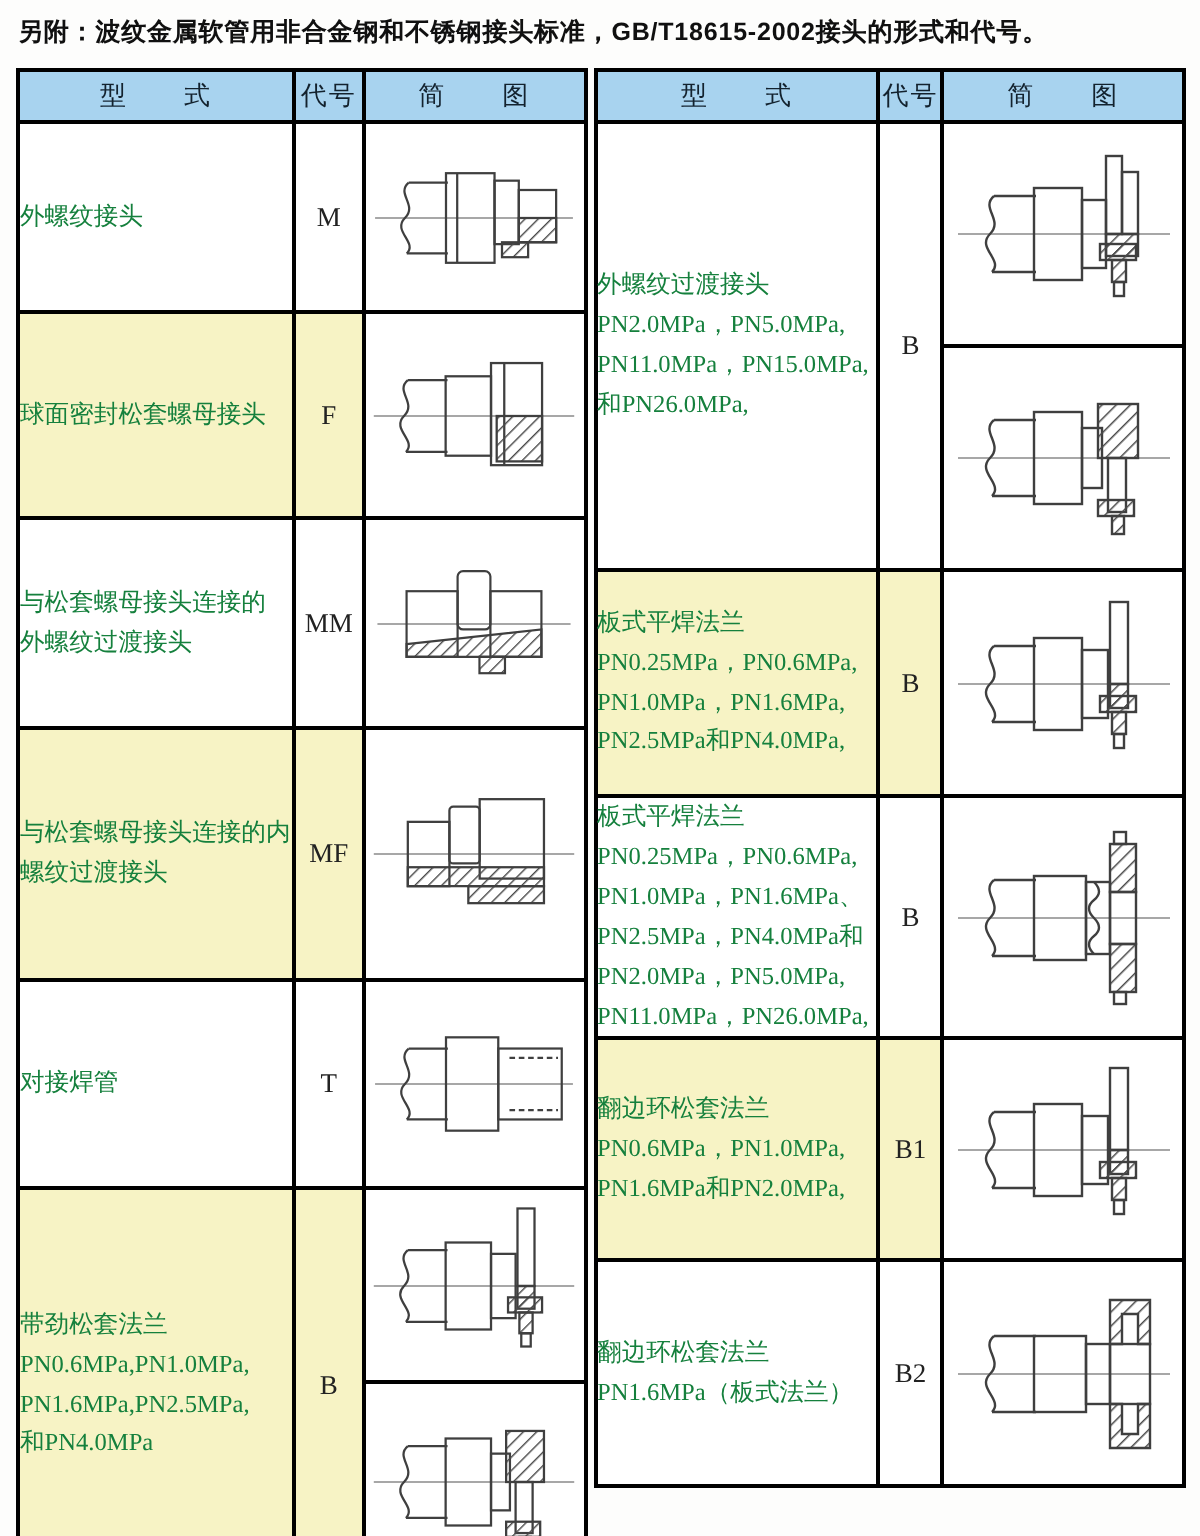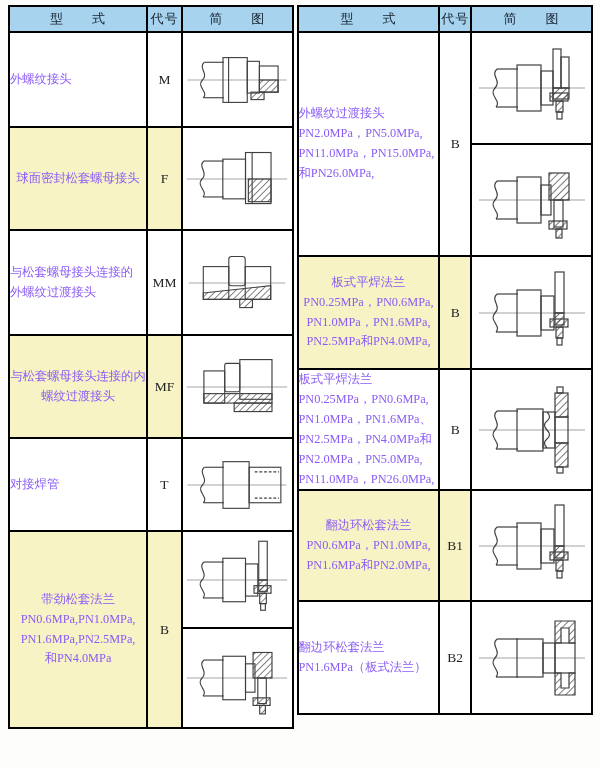--- a/index.html
+++ b/index.html
@@ -17,24 +17,24 @@
   .tables{display:flex;gap:3px;align-items:flex-start;}
   table.conn{border-collapse:collapse;table-layout:fixed;background:#fff;}
   table.conn td, table.conn th{border:2px solid #000;padding:0;vertical-align:middle;box-sizing:border-box;}
   th.colhead{
     background:var(--head-bg,#a8d3ef);
     font-weight:normal;font-size:13px;height:26px;color:#13222e;
     letter-spacing:1px;
   }
   td.type{
     padding:4px 4px 4px 8px;font-size:12.3px;line-height:1.62;
-    white-space:pre-line;color:#8b5cf6;
+    white-space:pre-line;color:#15803d;
   }
   td.code{text-align:center;font-size:13.5px;color:#222;}
-  .hl{background:var(--hl-bg,#f7f3c5);text-align:center;}
+  .hl{background:var(--hl-bg,#f7f3c5);}
   td.diag-cell{background:#fff;text-align:center;vertical-align:middle;}
   svg.diag{display:inline-block;vertical-align:middle;}
   .defs-holder{position:absolute;width:0;height:0;overflow:hidden;}
 </style>
 </head>
 <body>
 
 <svg class="defs-holder" aria-hidden="true">
   <defs>
     <pattern id="hatch" patternUnits="userSpaceOnUse" width="5" height="5" patternTransform="rotate(45)">
@@ -153,20 +153,21 @@
       <rect x="40" y="26" width="26" height="38"></rect>
       <rect x="66" y="30" width="12" height="30"></rect>
       <rect x="78" y="30" width="20" height="30"></rect>
       <polygon points="78,8 98,8 98,30 92,30 92,15 84,15 84,30 78,30" fill="url(#hatch)"></polygon>
       <polygon points="78,60 84,60 84,75 92,75 92,60 98,60 98,82 78,82" fill="url(#hatch)"></polygon>
     </g>
   </defs>
 </svg>
 
 <div class="page">
+  <div class="title">另附：波纹金属软管用非合金钢和不锈钢接头标准，GB/T18615-2002接头的形式和代号。</div>
 
   <div class="tables">
 
     <table class="conn">
       <colgroup>
           <col style="width:139px">
           <col style="width:35px">
           <col style="width:111px">
         </colgroup>
       <tbody>
@@ -200,32 +201,32 @@
         <td class="type">与松套螺母接头连接的
 外螺纹过渡接头</td>
         <td class="code">MM</td>
         <td class="diag-cell">
           <svg class="diag" width="104" height="82" viewBox="0 0 110 90">
                 <use href="#d-mm"></use>
               </svg>
         </td>
       </tr>
 
-      <tr style="height:103px">
+      <tr style="height:126px">
         <td class="type hl">与松套螺母接头连接的内
 螺纹过渡接头</td>
         <td class="code hl">MF</td>
         <td class="diag-cell">
           <svg class="diag" width="104" height="86" viewBox="0 0 110 90">
                 <use href="#d-mf"></use>
               </svg>
         </td>
       </tr>
 
-      <tr style="height:93px">
+      <tr style="height:104px">
         <td class="type">对接焊管</td>
         <td class="code">T</td>
         <td class="diag-cell">
           <svg class="diag" width="104" height="84" viewBox="0 0 110 90">
                 <use href="#d-t"></use>
               </svg>
         </td>
       </tr>
 
       <tr style="height:97px">

